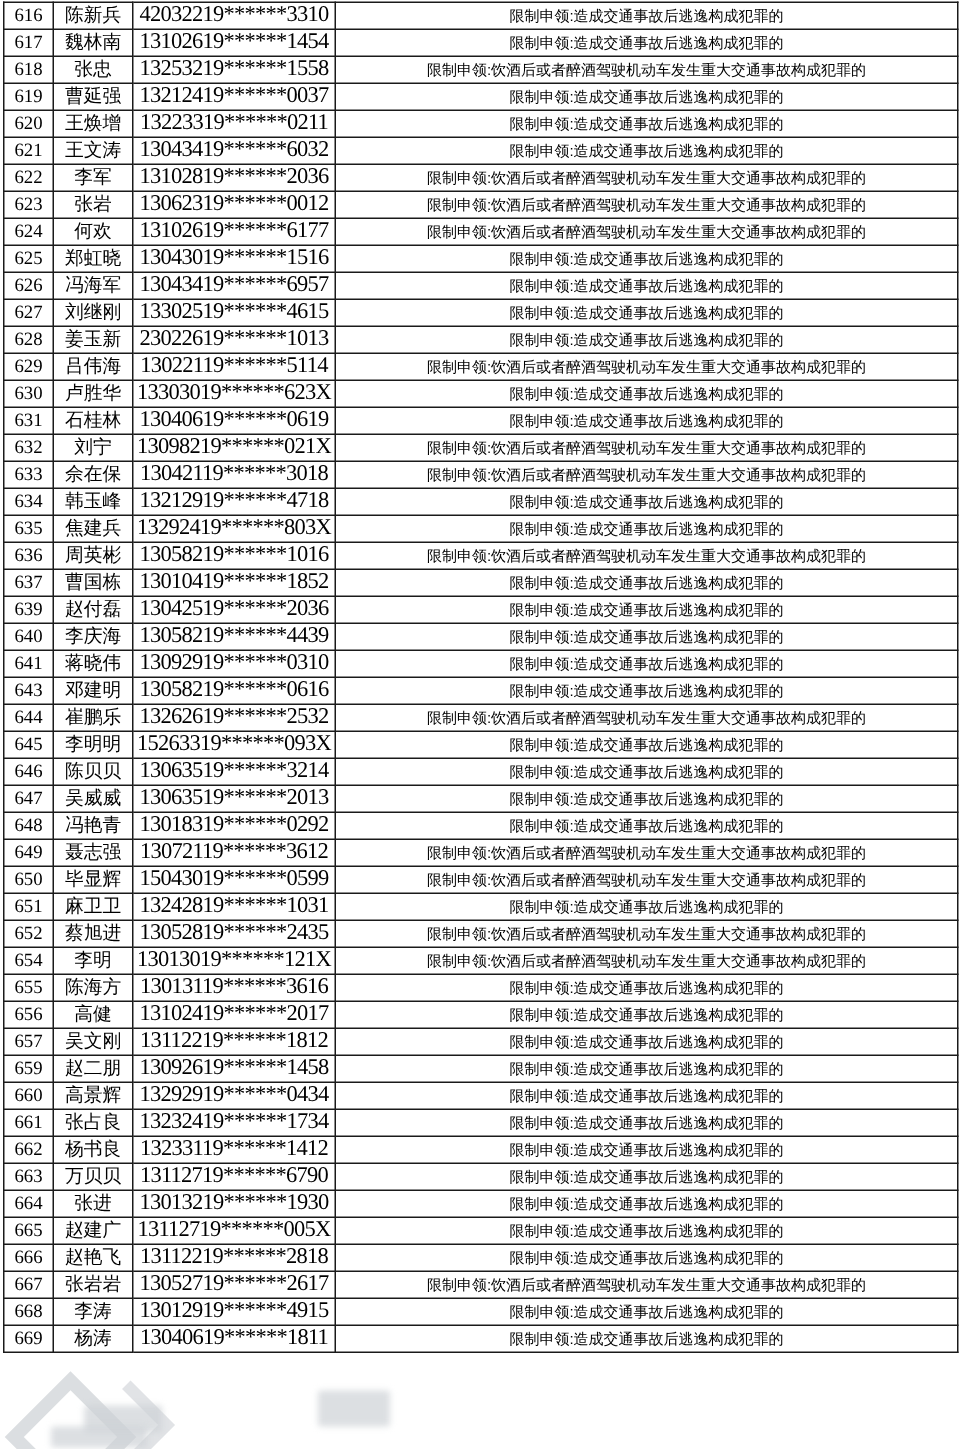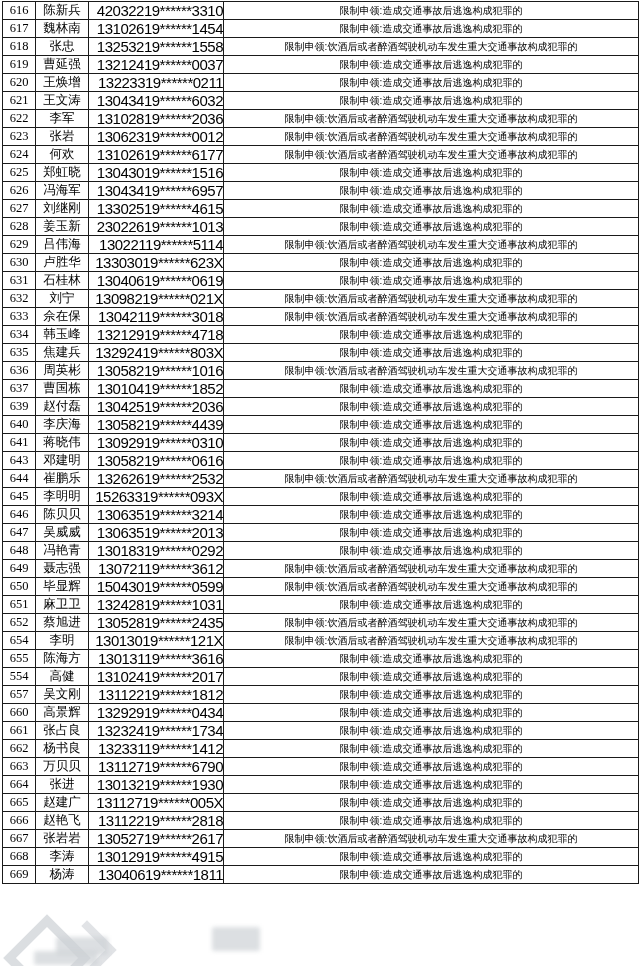--- a/index.html
+++ b/index.html
@@ -41,25 +41,25 @@
     font-size: 12.5px;
   }
   td.name {
     width: 53px;
     text-align: center;
     font-size: 12.5px;
     font-family: "Liberation Sans", sans-serif;
   }
   td.idnum {
     width: 135px;
-    text-align: right;
+    text-align: center;
     padding-left: 2px;
     font-size: 15px;
     letter-spacing: -0.5px;
-    font-family: Liberation Sans, sans-serif;
+    font-family: Liberation Serif, serif;
   }
   td.restriction {
     text-align: center;
     font-size: 10px;
     font-family: "Liberation Sans", sans-serif;
   }
   
   .watermark {
     position: absolute;
     left: 0;
@@ -328,29 +328,35 @@
           <td class="idnum">13013019******121X</td>
           <td class="restriction">限制申领:饮酒后或者醉酒驾驶机动车发生重大交通事故构成犯罪的</td>
         </tr>
         <tr>
           <td class="seq">655</td>
           <td class="name">陈海方</td>
           <td class="idnum">13013119******3616</td>
           <td class="restriction">限制申领:造成交通事故后逃逸构成犯罪的</td>
         </tr>
         <tr>
-          <td class="seq">554</td>
+          <td class="seq">656</td>
           <td class="name">高健</td>
           <td class="idnum">13102419******2017</td>
           <td class="restriction">限制申领:造成交通事故后逃逸构成犯罪的</td>
         </tr>
         <tr>
           <td class="seq">657</td>
           <td class="name">吴文刚</td>
           <td class="idnum">13112219******1812</td>
+          <td class="restriction">限制申领:造成交通事故后逃逸构成犯罪的</td>
+        </tr>
+        <tr>
+          <td class="seq">659</td>
+          <td class="name">赵二朋</td>
+          <td class="idnum">13092619******1458</td>
           <td class="restriction">限制申领:造成交通事故后逃逸构成犯罪的</td>
         </tr>
         <tr>
           <td class="seq">660</td>
           <td class="name">高景辉</td>
           <td class="idnum">13292919******0434</td>
           <td class="restriction">限制申领:造成交通事故后逃逸构成犯罪的</td>
         </tr>
         <tr>
           <td class="seq">661</td>

